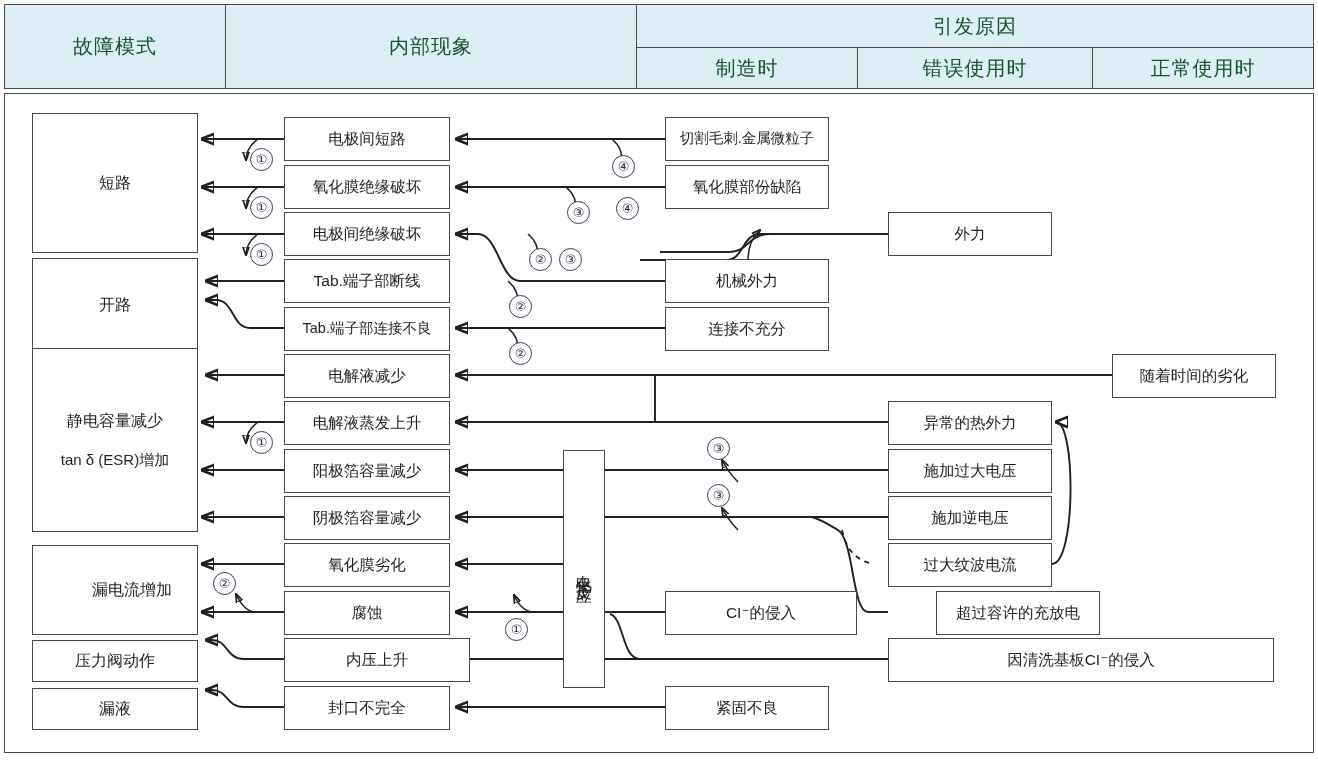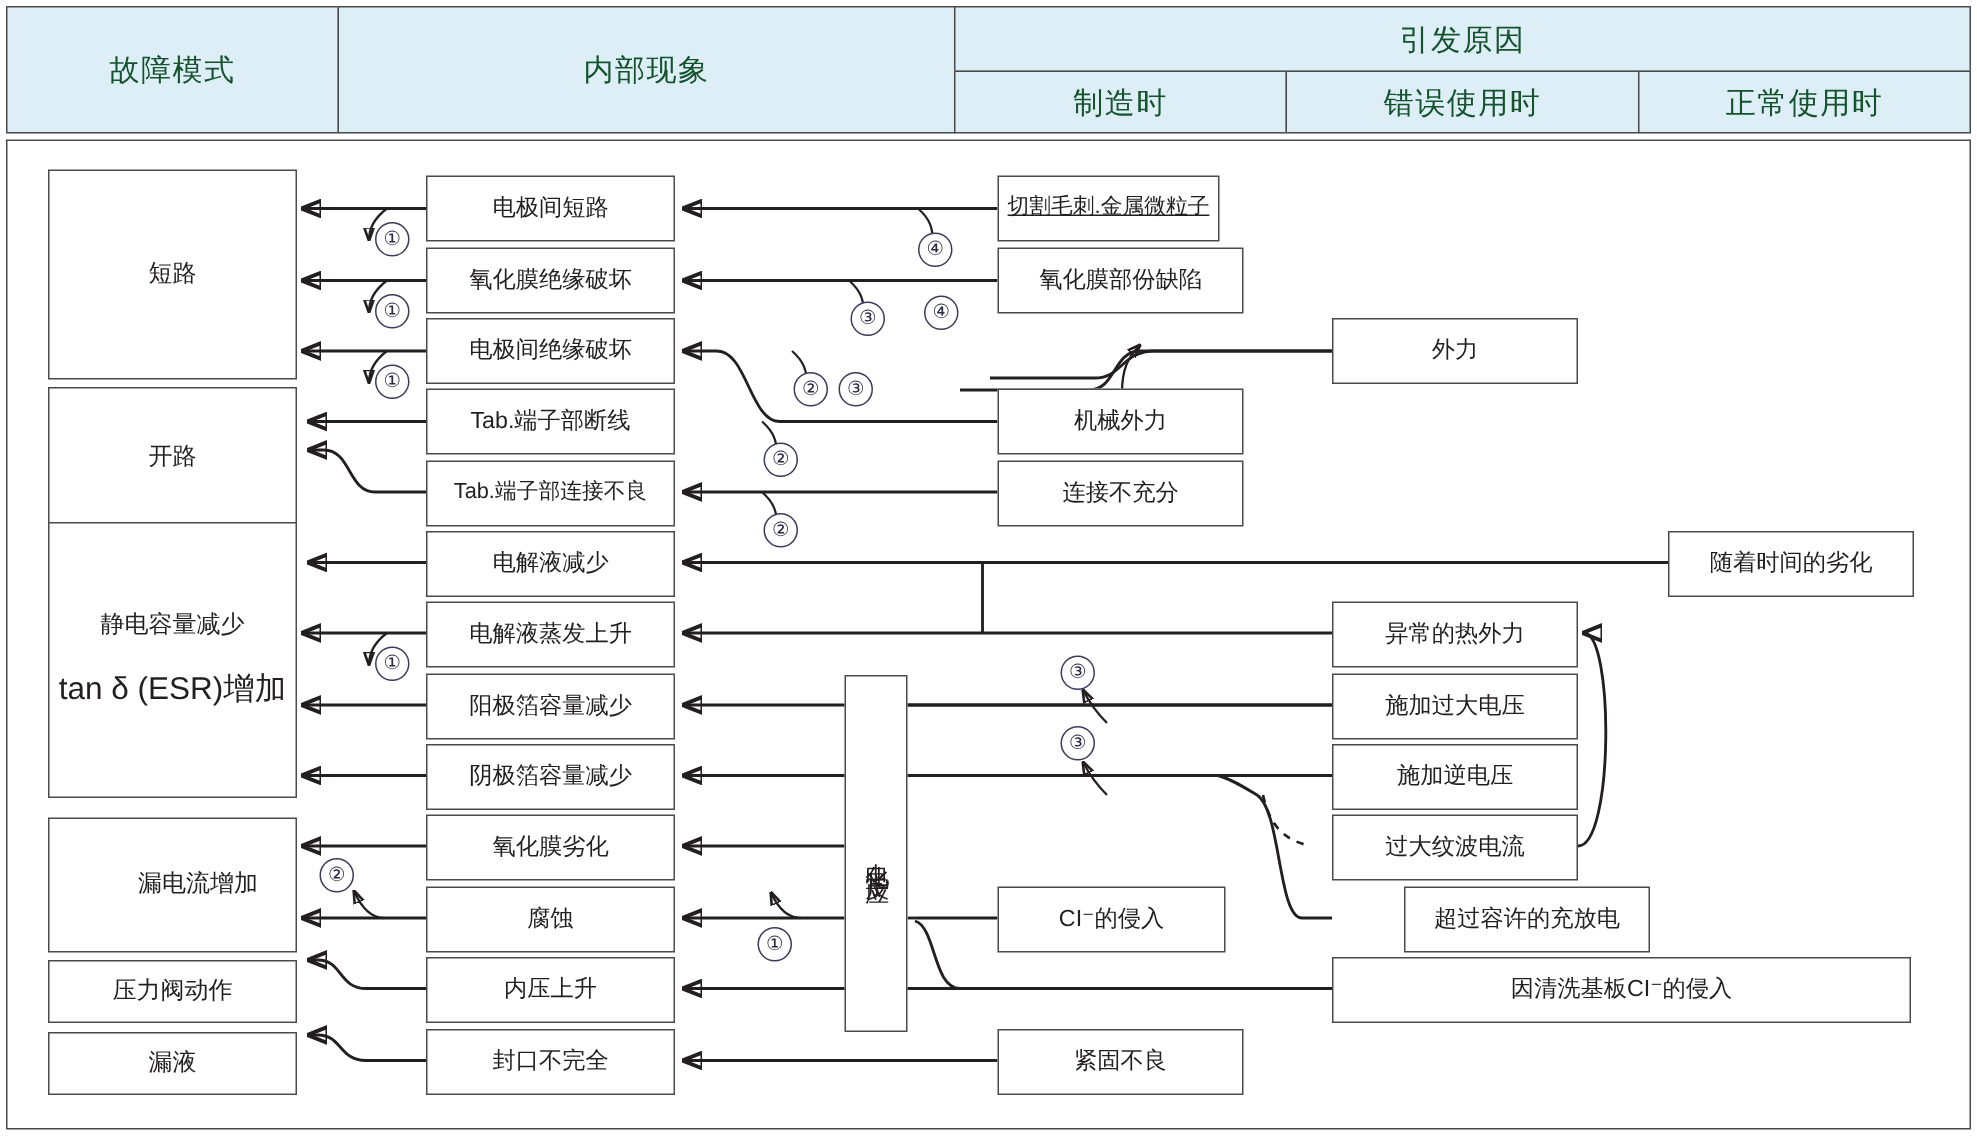--- a/index.html
+++ b/index.html
@@ -14,21 +14,21 @@
   
   .frame{position:absolute;box-sizing:border-box;border:1.5px solid #4a4a4a;background:#fff;}
 
   
   .nd{position:absolute;box-sizing:border-box;border:1.6px solid #4a4a4a;background:#fff;
       display:flex;align-items:center;justify-content:center;text-align:center;
       font-size:15.5px;line-height:1.35;color:#231f20;z-index:3;}
   .nd.big{font-size:16px;}
   .nd.vert{writing-mode:vertical-rl;text-orientation:upright;letter-spacing:3px;font-size:16px;}
   .nd .ln{display:block;}
-  .nd .sub{display:block;margin-top:18px;font-size:21px;}
+  .nd .sub{display:block;margin-top:18px;font-size:15px;}
 
   
   svg.links{position:absolute;left:0;top:0;width:1318px;height:760px;z-index:2;overflow:visible;}
   svg.links path,svg.links line{fill:none;stroke:#231f20;stroke-width:1.9;}
   svg.links .thin{stroke-width:1.5;}
   svg.links .dash{stroke-dasharray:5 5;stroke-width:1.8;}
 
   
   .cn{position:absolute;width:21px;height:21px;border:1.4px solid #3b3b5c;border-radius:50%;
       display:flex;align-items:center;justify-content:center;font-size:13px;color:#2b2b45;
@@ -213,49 +213,49 @@
     </div>
 
   <div class="nd" style="left:284px;top:543px;width:166px;height:44px;">
     <span>氧化膜劣化</span>
     </div>
 
   <div class="nd" style="left:284px;top:591px;width:166px;height:44px;">
     <span>腐蚀</span>
     </div>
 
-  <div class="nd" style="left:284px;top:638px;width:166px;height:44px;">
+  <div class="nd" style="left:284px;top:638px;width:186px;height:44px;">
     <span>内压上升</span>
     </div>
 
   <div class="nd" style="left:284px;top:686px;width:166px;height:44px;">
     <span>封口不完全</span>
     </div>
 
   <div class="nd vert" style="left:563px;top:450px;width:42px;height:238px;">
     <span>电化学反应</span>
   </div>
 
-  <div class="nd" style="left:665px;top:117px;width:148px;height:44px;font-size:14.5px;text-decoration:underline;">
+  <div class="nd" style="left:665px;top:117px;width:164px;height:44px;font-size:14.5px;">
     <span>切割毛刺.金属微粒子</span>
     </div>
 
   <div class="nd" style="left:665px;top:165px;width:164px;height:44px;">
     <span>氧化膜部份缺陷</span>
     </div>
 
   <div class="nd" style="left:665px;top:259px;width:164px;height:44px;">
     <span>机械外力</span>
     </div>
 
   <div class="nd" style="left:665px;top:307px;width:164px;height:44px;">
     <span>连接不充分</span>
     </div>
 
-  <div class="nd" style="left:665px;top:591px;width:152px;height:44px;">
+  <div class="nd" style="left:665px;top:591px;width:192px;height:44px;">
     <span>CI⁻的侵入</span>
     </div>
 
   <div class="nd" style="left:888px;top:212px;width:164px;height:44px;">
     <span>外力</span>
     </div>
 
   <div class="nd" style="left:888px;top:401px;width:164px;height:44px;">
     <span>异常的热外力</span>
     </div>

